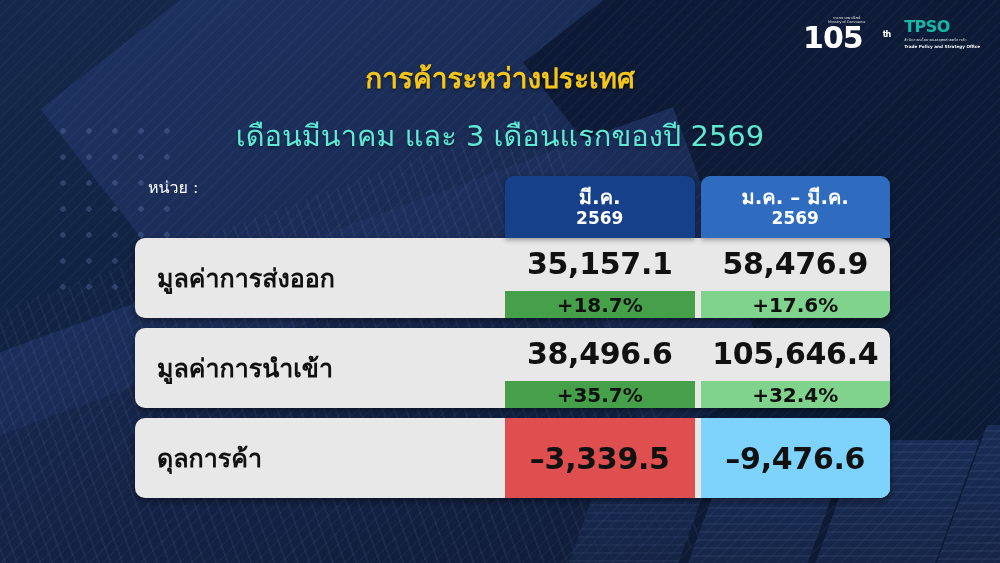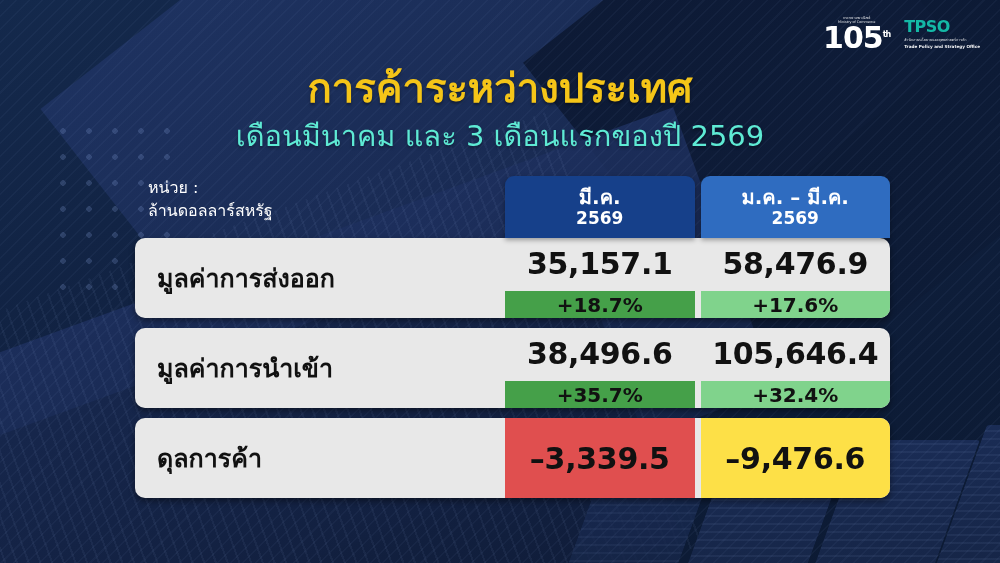--- a/index.html
+++ b/index.html
@@ -94,33 +94,33 @@
   .logo-105 { display:flex; flex-direction:column; align-items:center; }
   .logo-105 .moc-th {
     font-size:3.6px; color:#ffffff; letter-spacing:.1px; line-height:1.25;
     white-space:nowrap; text-align:center; margin-bottom:0px; opacity:.95;
   }
   .logo-105 .moc-en { font-size:3.4px; color:#ffffff; white-space:nowrap; opacity:.9;}
   .logo-105 .num {
     font-size:30px; font-weight:700; color:#ffffff; line-height:.95;
     letter-spacing:-1px; position:relative;
   }
-  .logo-105 .num sup { font-size:8px; vertical-align:super; font-weight:700; }
+  .logo-105 .num sup { font-size:8px; vertical-align:super; font-weight:700;margin-left:20px; }
   .logo-tpso { display:flex; flex-direction:column; align-items:flex-start; }
   .logo-tpso .mark {
     font-size:16px; font-weight:700; color:#14b8a6; letter-spacing:-.5px; line-height:1;
   }
   .logo-tpso .sub-th { font-size:3.6px; color:#fff; white-space:nowrap; margin-top:2px; opacity:.92;}
   .logo-tpso .sub-en { font-size:4.2px; color:#fff; white-space:nowrap; font-weight:700; margin-top:1px; opacity:.95;}
 
   
   .title {
     position:absolute; left:0; right:0; top:56px;
     text-align:center;
-    font-size:40px; font-weight:700; color:#f5c518;
+    font-size:28px; font-weight:700; color:#f5c518;
     letter-spacing:0px;
     text-shadow:0 2px 3px rgba(0,0,0,.4);
   }
   .subtitle {
     position:absolute; left:0; right:0; top:113px;
     text-align:center;
     font-size:29px; font-weight:400; color:#5eead4;
     text-shadow:0 2px 3px rgba(0,0,0,.35);
   }
 
@@ -202,21 +202,20 @@
     <div class="sub-th">สำนักงานนโยบายและยุทธศาสตร์การค้า</div>
     <div class="sub-en">Trade Policy and Strategy Office</div>
   </div>
 </div>
 
 <div class="title">การค้าระหว่างประเทศ</div>
 <div class="subtitle">เดือนมีนาคม และ 3 เดือนแรกของปี 2569</div>
 
 <div class="unit">
   <div>หน่วย :</div>
-  <div>ล้านดอลลาร์สหรัฐ</div>
 </div>
 
 <div id="table">
   <div class="thead">
       <div class="th" style="background: rgb(22, 64, 138);">
         <div class="m">มี.ค.</div>
         <div class="y">2569</div>
       </div>
       <div class="th" style="background: rgb(47, 108, 192);">
         <div class="m">ม.ค. – มี.ค.</div>
@@ -249,19 +248,19 @@
             <div class="pct" style="background: rgb(128, 211, 140);">+32.4%</div>
           </div>
         </div>
       </div>
       <div class="row">
         <div class="label">ดุลการค้า</div>
         <div class="cells">
           <div class="cell neg" style="background: rgb(224, 79, 79);">
             <div class="val">–3,339.5</div>
           </div>
-          <div class="cell neg" style="background: #fde047;">
+          <div class="cell neg" style="background: #7dd3fc;">
             <div class="val">–9,476.6</div>
           </div>
         </div>
       </div>
     </div>
 </div>
 
 </body></html>

